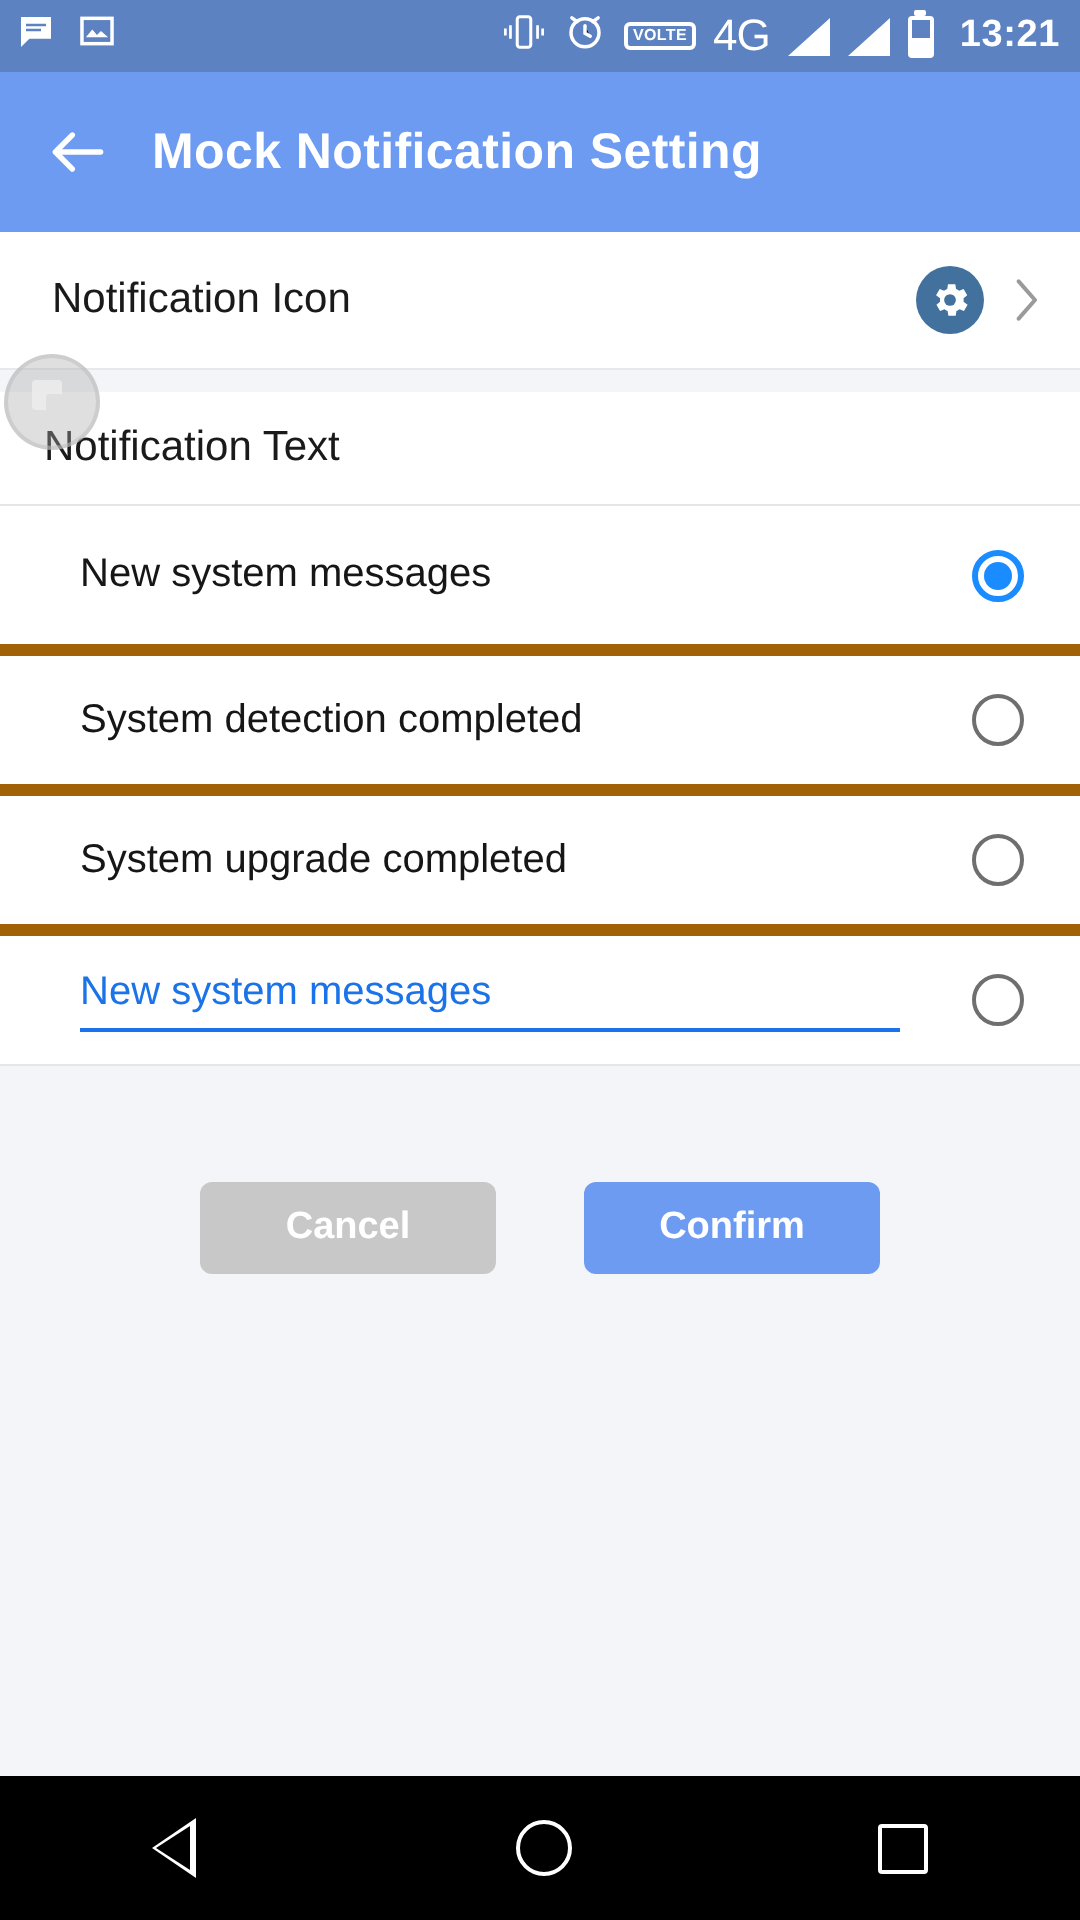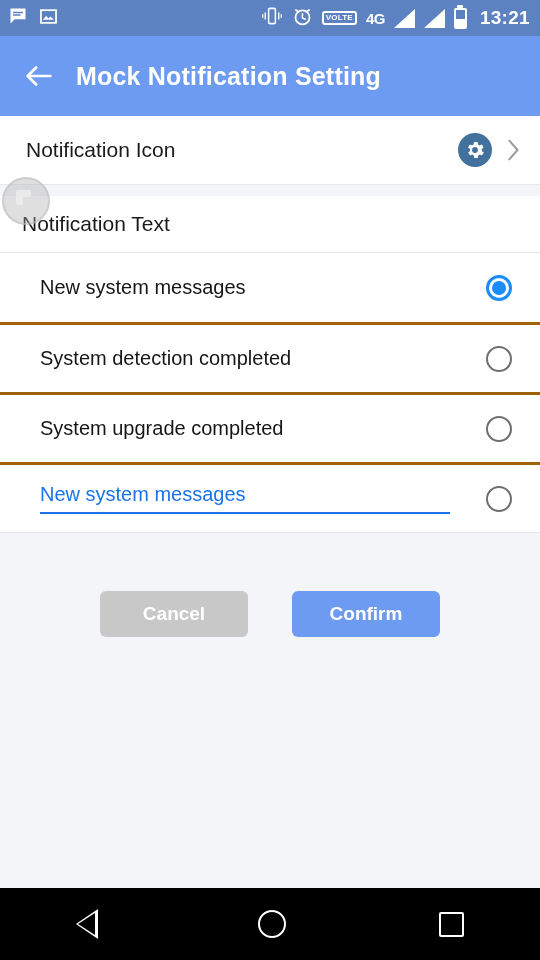--- a/index.html
+++ b/index.html
@@ -20,21 +20,21 @@
   .sb-right { margin-left:auto; display:flex; align-items:center; gap:9px; }
   .sb-clock {
     color:#fff; font-size:19px; font-weight:bold; letter-spacing:.3px;
     margin-left:4px;
   }
   .volte-box {
     border:2px solid #fff; border-radius:3px; color:#fff;
     font-size:8px; font-weight:bold; padding:1px 2px; line-height:1;
     letter-spacing:.2px;
   }
-  .g4 { color:#fff; font-size:15px; font-weight:bold; letter-spacing:-.5px; }
+  .g4 { color:#fff; font-size:22px; font-weight:normal; letter-spacing:-.5px; }
   .sig {
     width:0; height:0; border-style:solid;
     border-width:0 0 19px 21px; border-color:transparent transparent #fff transparent;
   }
   .batt {
     width:13px; height:21px; border:2px solid #fff; border-radius:2px;
     position:relative; background:linear-gradient(to top,#fff 0,#fff 48%,transparent 48%,transparent 100%);
   }
   .batt:before {
     content:""; position:absolute; top:-5px; left:50%; transform:translateX(-50%);
@@ -70,21 +70,21 @@
 
   .section-title {
     height:56px; display:flex; align-items:center;
     padding-left:22px; font-size:21px; color:#1a1a1a; background:#fff;
   }
 
   .list { background:#f97316; }
   .row {
     position:relative; height:70px; display:flex; align-items:center;
     padding:0 0 0 40px; background:#fff;
-    border-top:3px solid #a16207;
+    border-top:6px solid #a16207;
   }
   .row:first-child { border-top:1px solid #E6E6E6; }
   .row-label { font-size:20px; color:#161616; }
   .radio {
     margin-left:auto; margin-right:28px; width:26px; height:26px;
     border-radius:50%; border:2px solid #6F6F6F; flex:none;
     background:#fff; position:relative;
   }
   .radio.checked { border:3px solid #1A8CFF; }
   .radio.checked:after {

